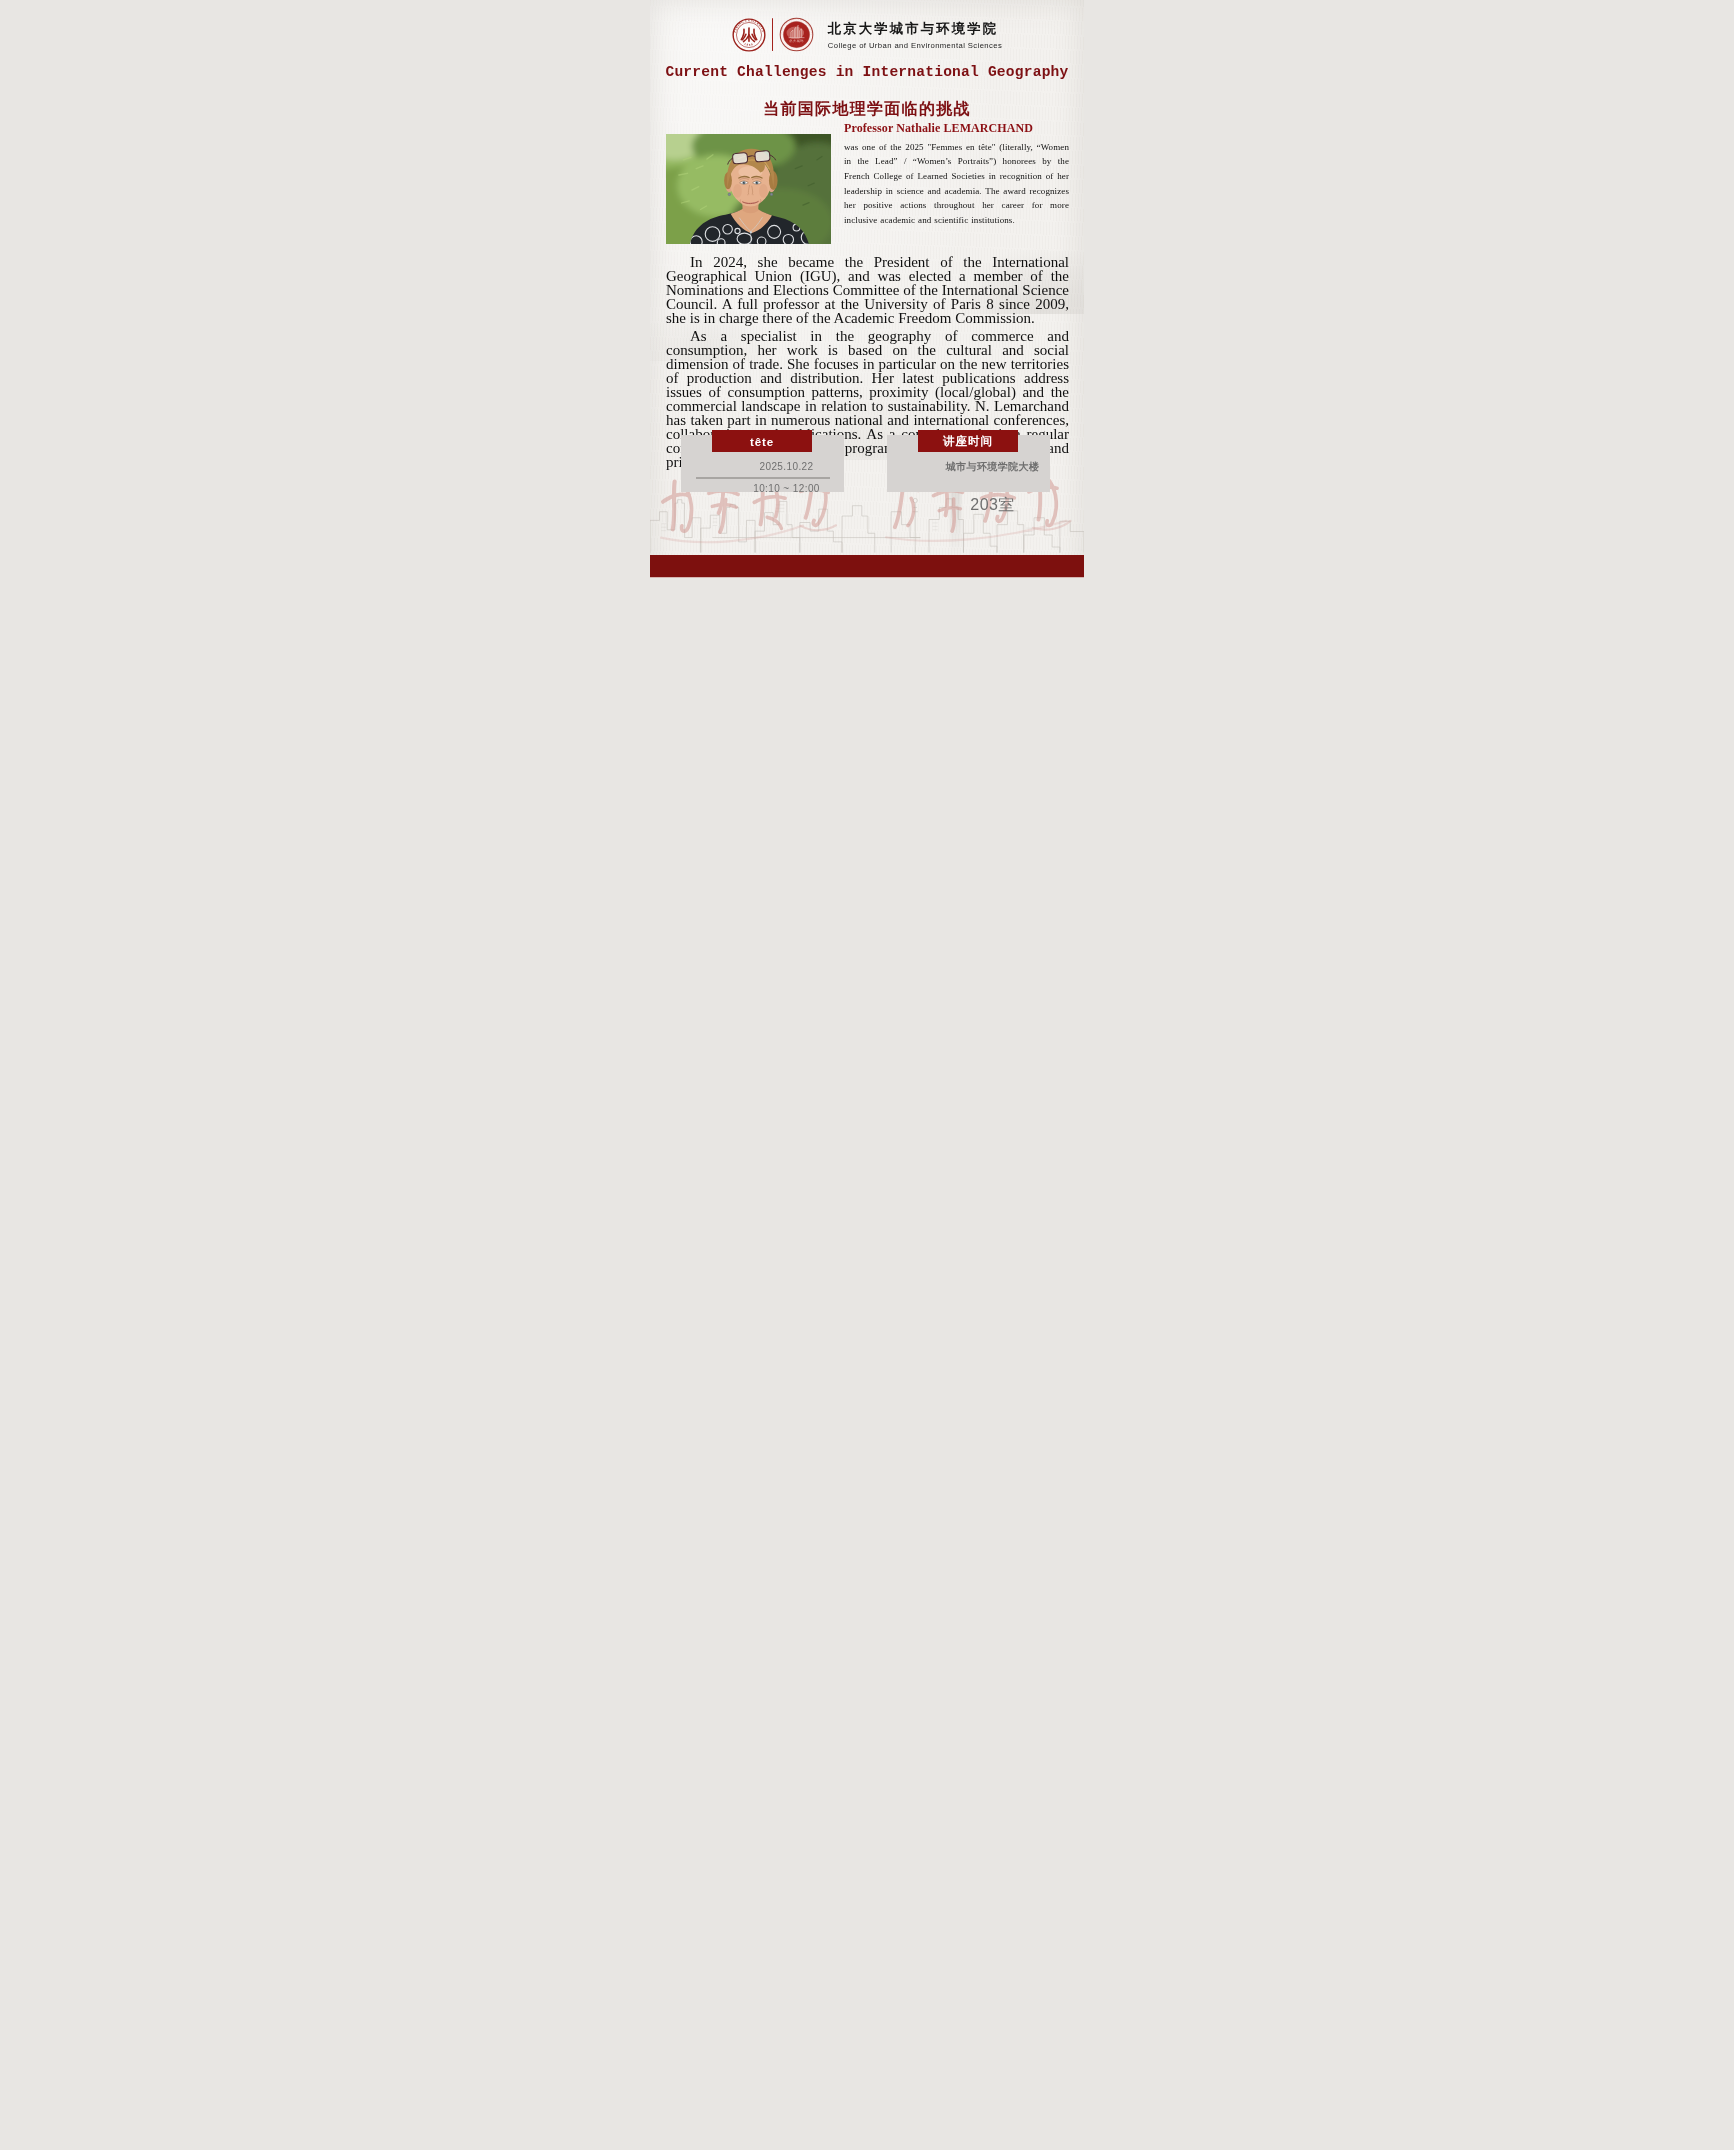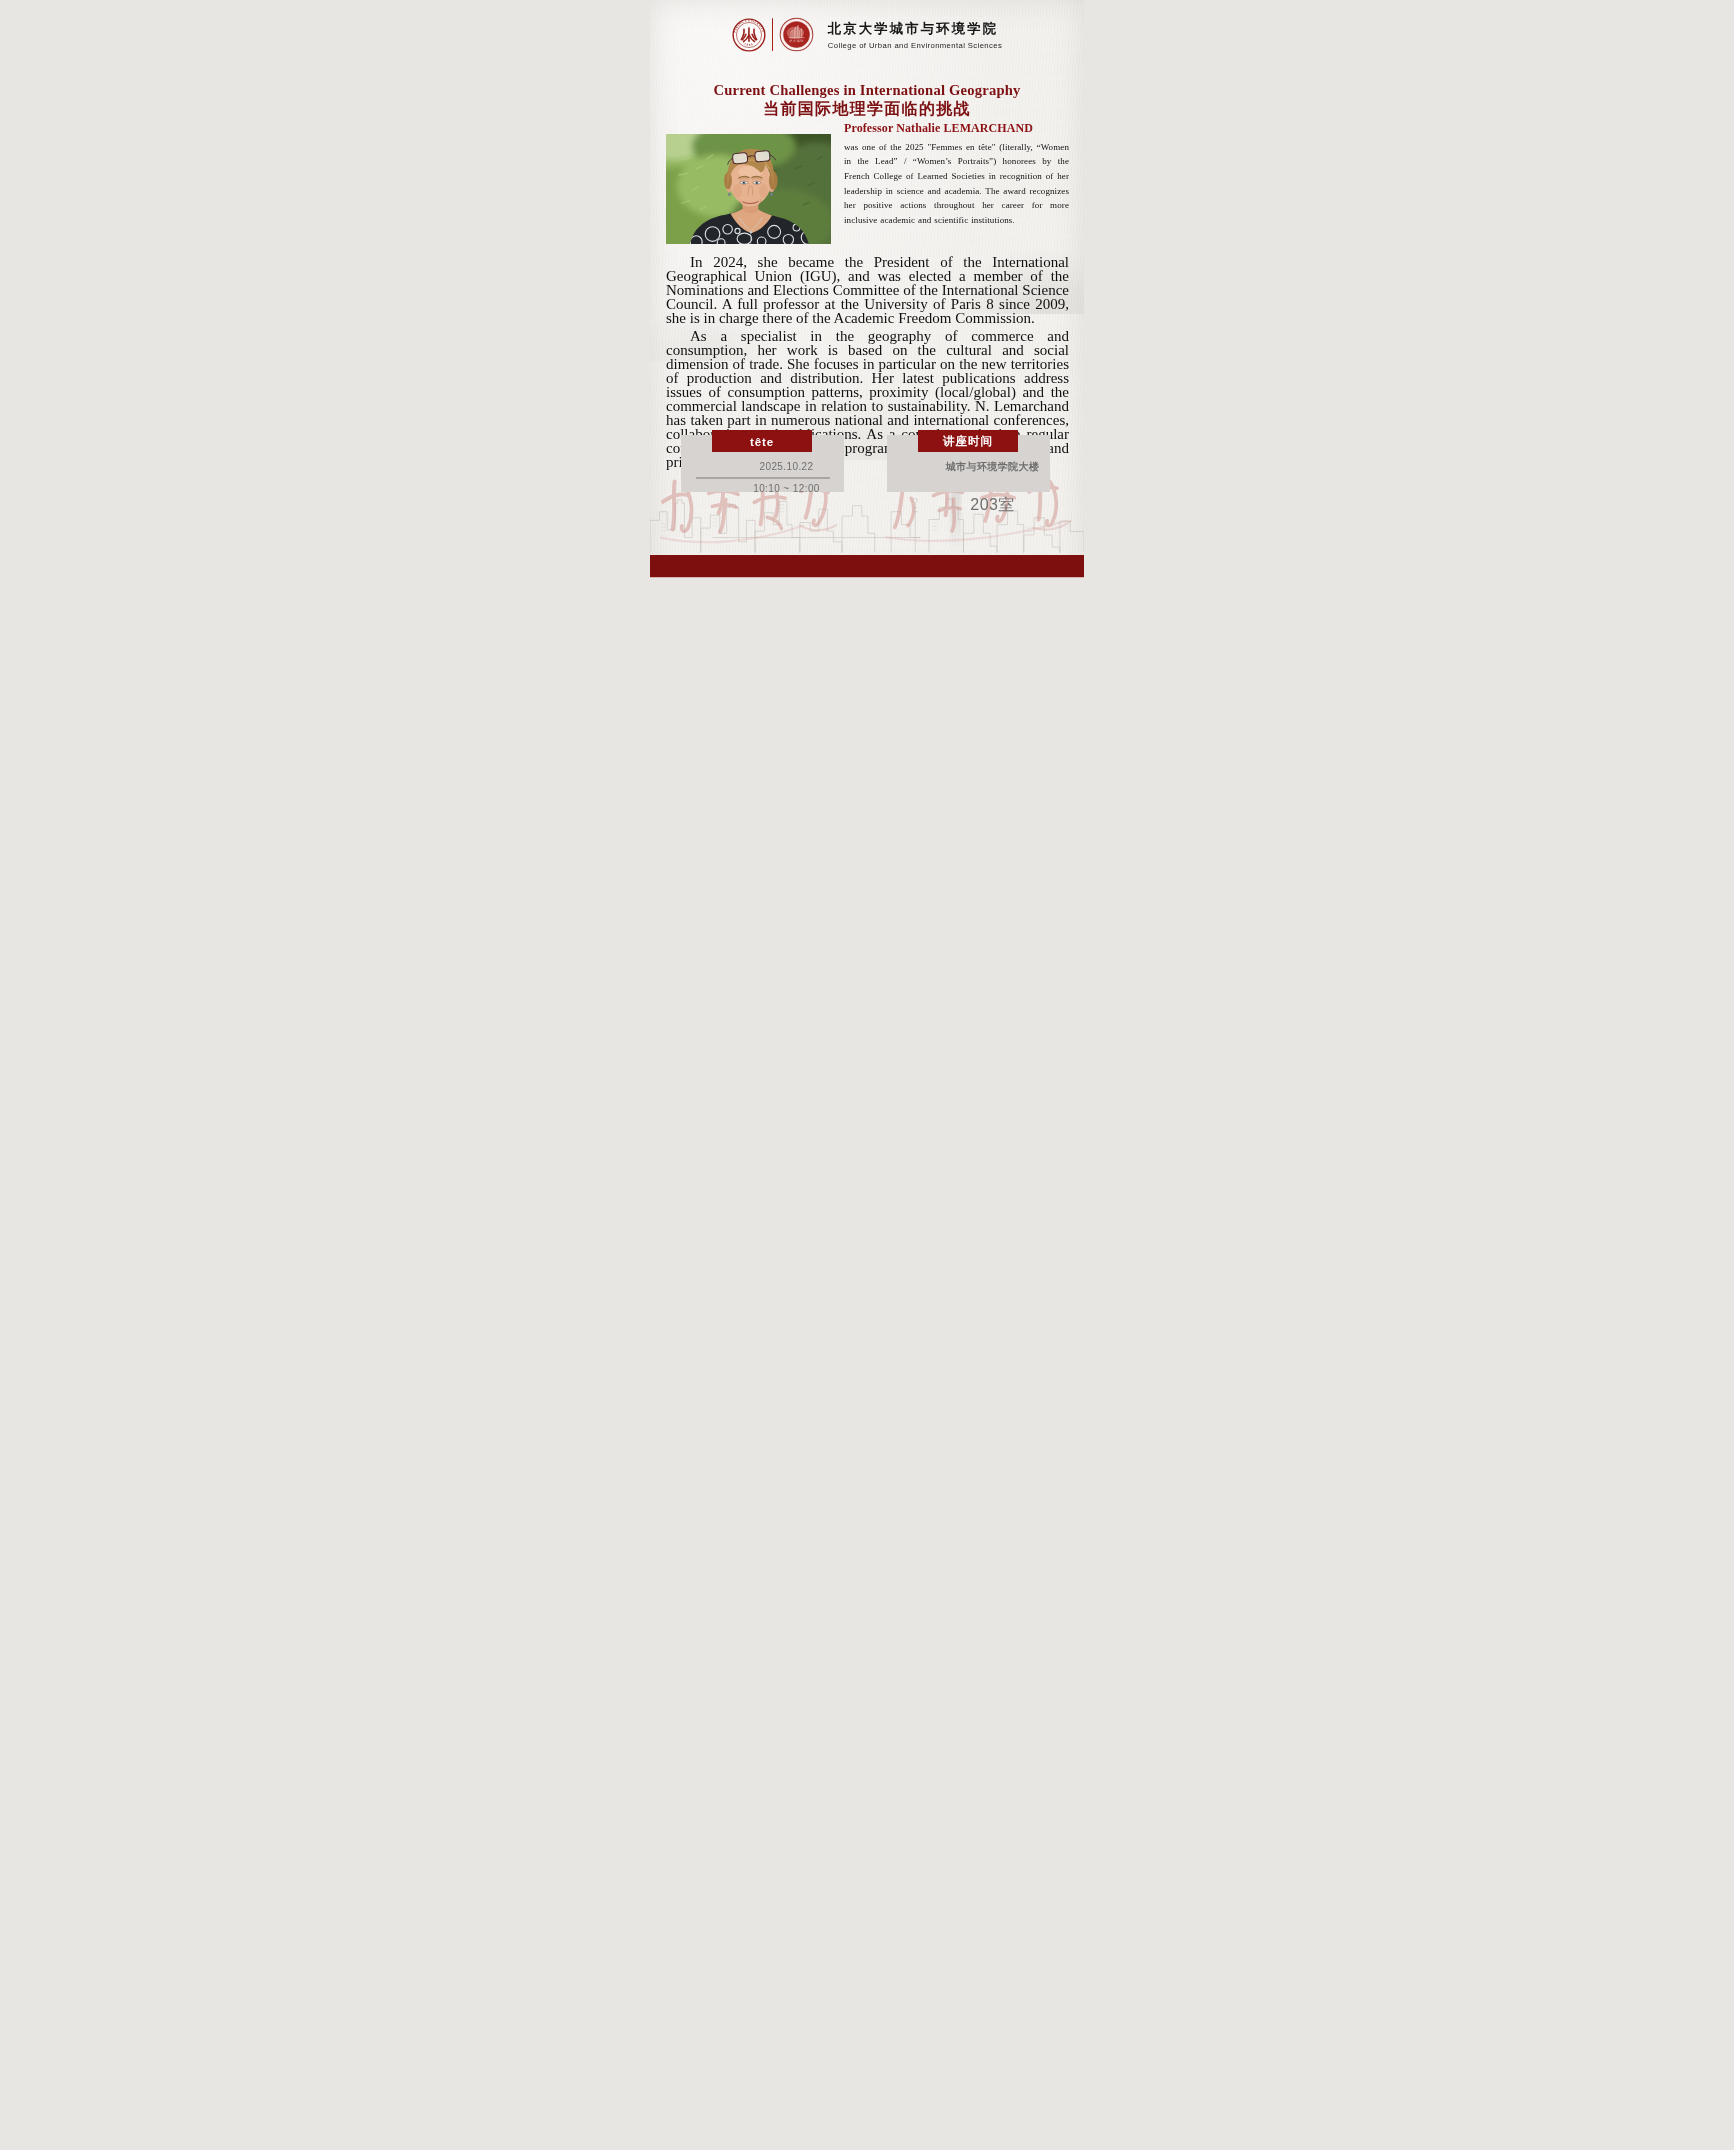--- a/index.html
+++ b/index.html
@@ -23,22 +23,22 @@
   .header-row{position:absolute; top:16.3px; left:0; right:0; height:37px;
     display:flex; justify-content:center; align-items:center; gap:6px;}
   .seal{flex:0 0 auto;}
   .seal-divider{width:1.3px; height:33px; background:#a3221c; border-radius:0.9px;}
   .hdr-text{margin-left:7.7px; display:flex; flex-direction:column; gap:3px;}
   .college-zh{font-family:"Liberation Sans","DejaVu Sans",sans-serif; font-size:13.3px; font-weight:600;
     letter-spacing:2.2px; color:#171717; white-space:nowrap;}
   .college-en{font-family:"Liberation Sans","DejaVu Sans",sans-serif; font-size:7.7px; font-weight:400;
     letter-spacing:0.4px; color:#1e1e1e; white-space:nowrap;}
   
-  .title-en{position:absolute; top:72px; left:0; right:0; text-align:center;
-    font-size:14.6px; font-weight:700; color:#7d1013; letter-spacing:0.2px;}
+  .title-en{position:absolute; top:54px; left:0; right:0; text-align:center;
+    font-size:14.6px; font-weight:700; color:#7d1013; letter-spacing:0.2px;font-family:Liberation Mono, monospace;}
   .title-zh{position:absolute; top:86px; left:0; right:0; text-align:center;
     font-family:"Liberation Sans","DejaVu Sans",sans-serif;
     font-size:16px; font-weight:700; color:#7d1013; letter-spacing:1.3px;}
   
   .photo{position:absolute; left:16px; top:134px; width:165px; height:110px;}
   .speaker-col{position:absolute; left:194px; top:121px; width:225px;}
   .speaker-heading{font-size:12px; font-weight:700; color:#8c1014; letter-spacing:0.1px; margin:0 0 3.9px 0;}
   .speaker-intro{font-size:9px; line-height:14.6px; color:#101010; text-align:justify;
     word-spacing:0.6px; letter-spacing:0.1px; margin:0;}
   

